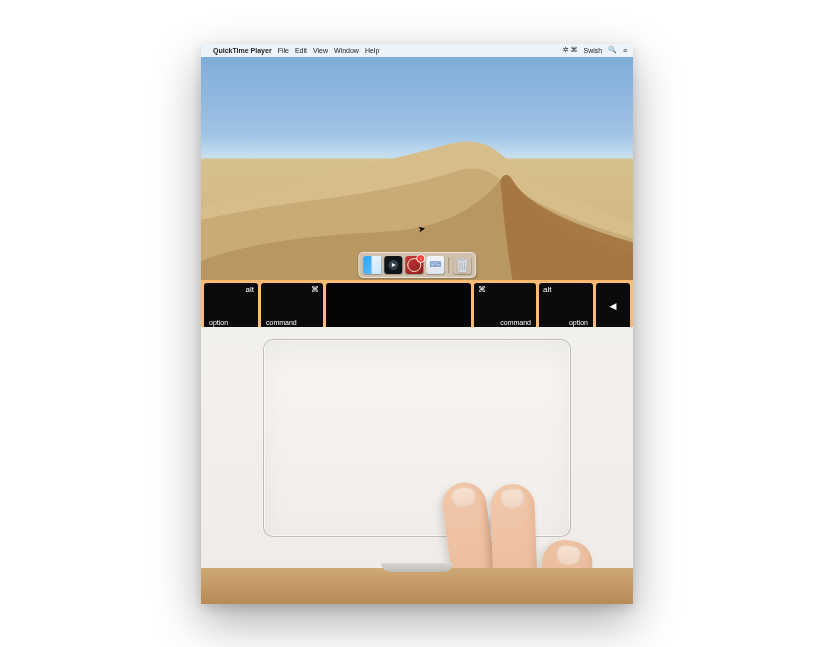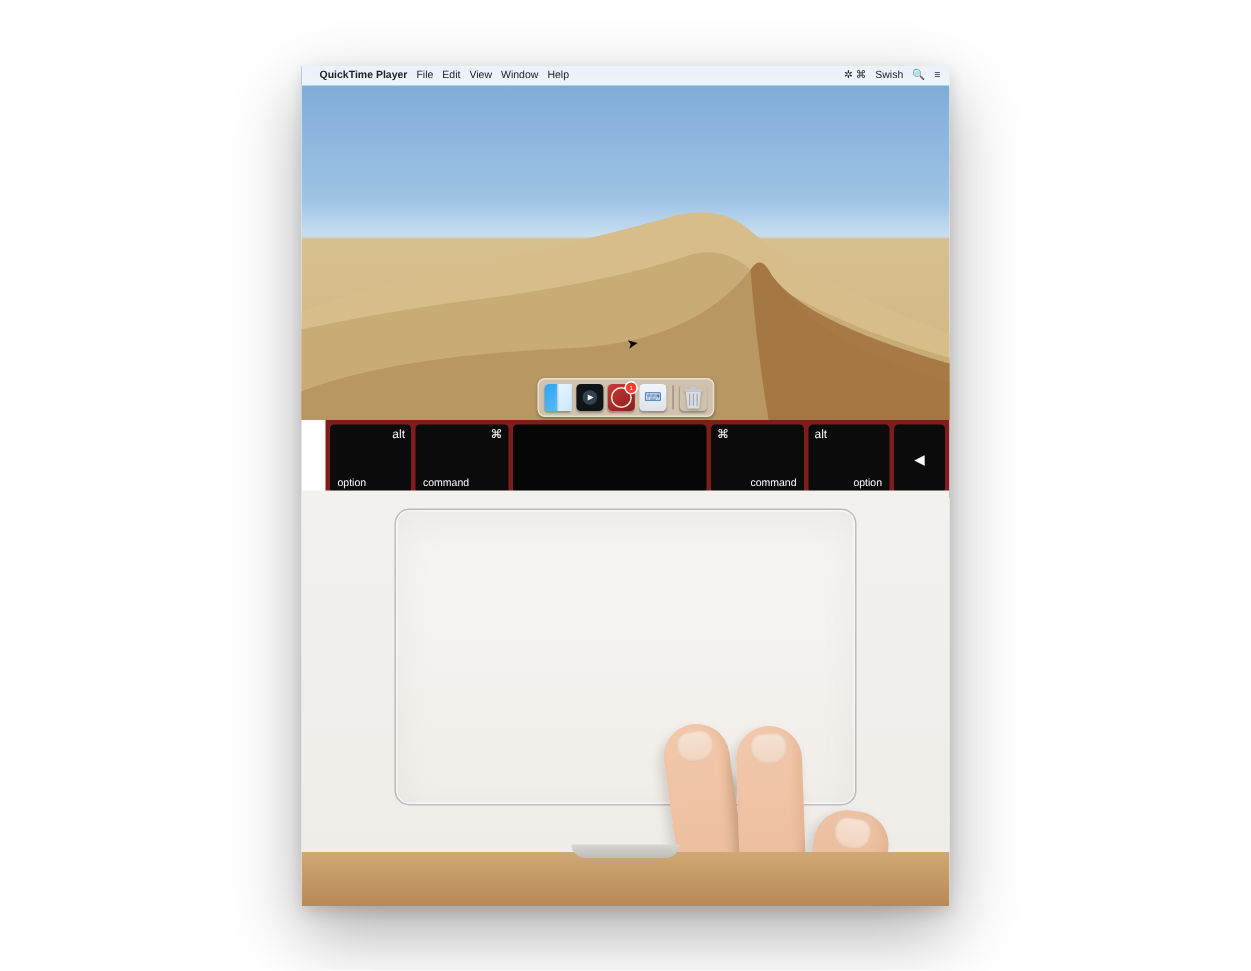--- a/index.html
+++ b/index.html
@@ -27,21 +27,21 @@
   .ic-qt{background:radial-gradient(circle at 50% 50%,#33414d 0 36%,#0f1418 40% 100%);}
   .ic-qt::after{content:"";position:absolute;left:50%;top:50%;width:0;height:0;border-left:4px solid #fff;border-top:2.5px solid transparent;border-bottom:2.5px solid transparent;transform:translate(-35%,-50%);}
   .ic-hazel{background:linear-gradient(145deg,#c83b3b,#8b1c1c);}
   .ic-hazel::before{content:"";position:absolute;inset:2px;border-radius:50%;border:1.2px solid #f8e9d2;}
   .ic-hazel .badge{position:absolute;right:-2px;top:-2px;width:7px;height:7px;border-radius:50%;background:#ff3b30;border:0.5px solid #fff;font-size:4px;color:#fff;line-height:7px;text-align:center;}
   .ic-tkey{background:linear-gradient(#f4f6f9,#dde3ea);}
   .ic-tkey::after{content:"⌨";position:absolute;inset:0;display:flex;align-items:center;justify-content:center;font-size:8px;color:#3a6fb5;}
   .ic-trash{background:transparent;box-shadow:none;display:flex;align-items:center;justify-content:center;}
   .ic-trash svg{filter:drop-shadow(0 1px 1px rgba(0,0,0,.25));}
   
-  .kbrow{position:absolute;left:0;right:0;top:236px;height:46px;background:#7f1d1d;display:flex;align-items:stretch;gap:3px;padding:3px;margin-left:16px;}
+  .kbrow{position:absolute;left:0;right:0;top:236px;height:46px;background:#fdba74;display:flex;align-items:stretch;gap:3px;padding:3px;}
   .key{background:#0b0b0b;border-radius:3px;color:#fff;display:flex;flex-direction:column;justify-content:flex-end;align-items:flex-start;padding:3px 5px;font-size:7px;position:relative;}
   .key .sym{position:absolute;top:2px;right:4px;font-size:8px;}
   .key.opt-l{flex:0 0 44px;}
   .key.cmd-l{flex:0 0 52px;}
   .key.space{flex:1;background:#050505;}
   .key.cmd-r{flex:0 0 52px;align-items:flex-end;}
   .key.cmd-r .sym{right:auto;left:4px;}
   .key.opt-r{flex:0 0 44px;align-items:flex-end;}
   .key.opt-r .sym{right:auto;left:4px;}
   .key.arrow{flex:0 0 24px;align-items:center;justify-content:center;font-size:9px;}

